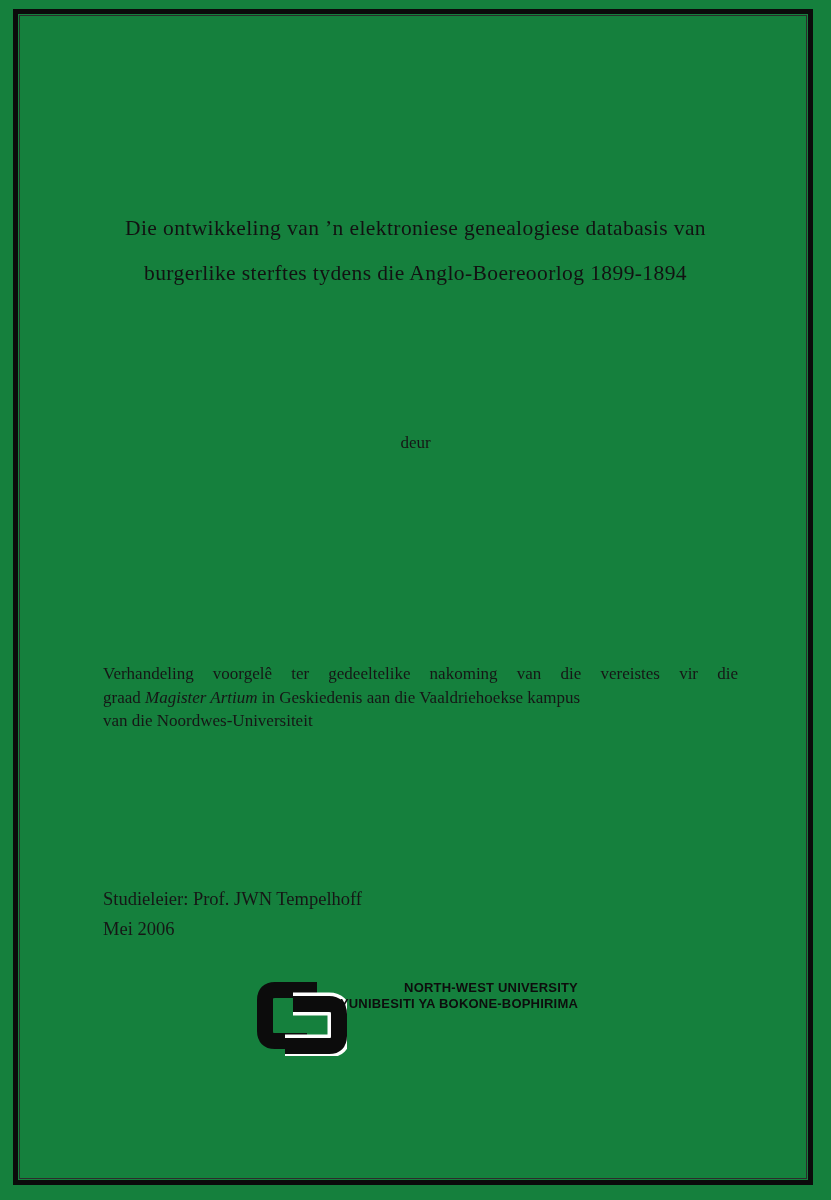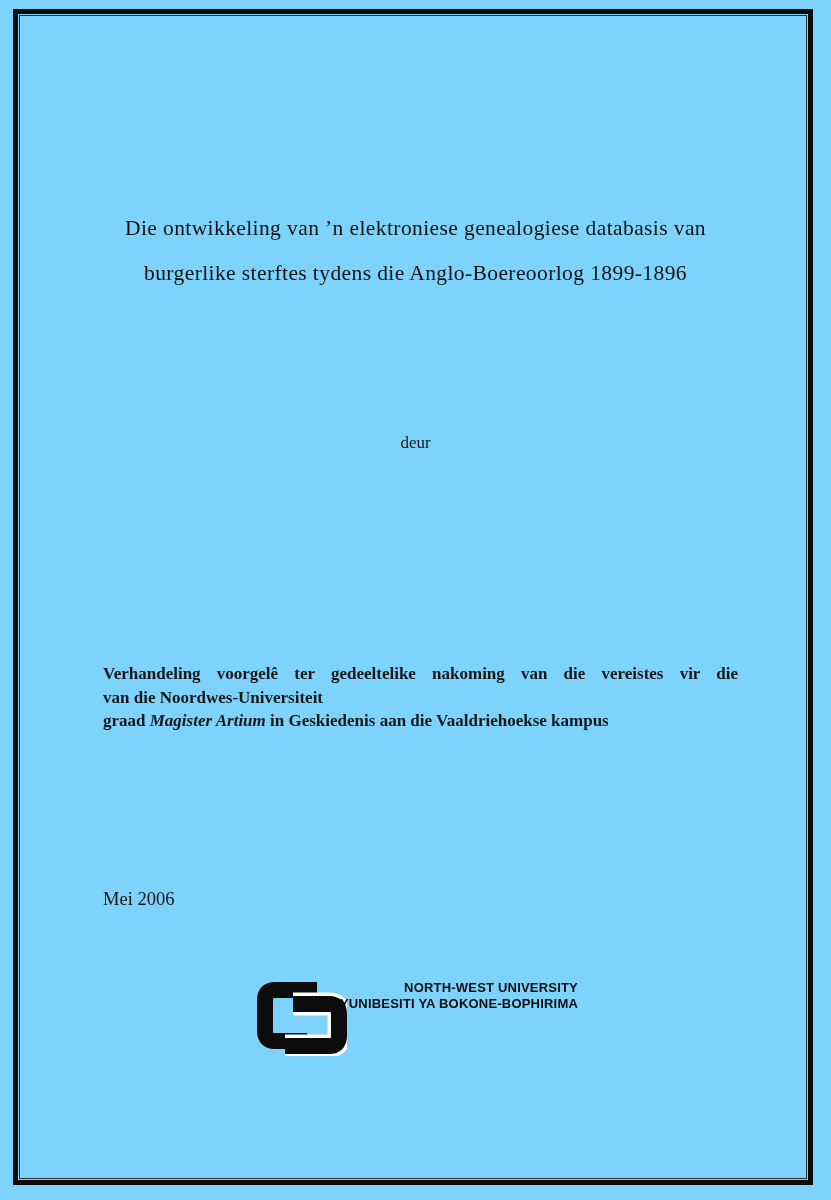--- a/index.html
+++ b/index.html
@@ -1,21 +1,21 @@
 <!DOCTYPE html>
 <html><head>
 <meta charset="utf-8">
 <style>
   html, body { margin: 0; padding: 0; background: #e8e8e8; }
   .page {
     position: relative;
     width: 831px;
     height: 1200px;
     margin: 0 auto;
-    background: #7dd3fc;
+    background: #15803d;
     font-family: "Liberation Serif", serif;
     color: #161616;
     overflow: hidden;
   }
   .frame {
     position: absolute;
     left: 13px; top: 9px; right: 18px; bottom: 15px;
     border: 5px solid #0b0b0b;
   }
   .frame-inner {
@@ -44,21 +44,20 @@
     text-align: center;
     font-size: 20px;
     letter-spacing: 0.2px;
   }
   .submission {
     position: absolute;
     left: 103px; top: 662px;
     width: 635px;
     font-size: 17px;
     line-height: 23.5px;
-    font-weight: bold;
   }
   .submission .justified {
     text-align: justify;
     text-align-last: justify;
   }
   .submission em { font-style: italic; }
   .supervisor-block {
     position: absolute;
     left: 103px; top: 884px;
     font-size: 18.5px;
@@ -92,33 +91,34 @@
 <body>
 
 <div class="page">
 
   <div class="frame">
     <div class="frame-inner"></div>
   </div>
 
   <div class="thesis-title">
     <div>Die ontwikkeling van ’n elektroniese genealogiese databasis van</div>
-    <div>burgerlike sterftes tydens die Anglo-Boereoorlog 1899-1896</div>
+    <div>burgerlike sterftes tydens die Anglo-Boereoorlog 1899-1894</div>
   </div>
 
   <div class="byline">deur</div>
 
 
   <div class="submission">
     <div class="justified">Verhandeling voorgelê ter gedeeltelike nakoming van die vereistes vir die</div>
+    <div><span>graad </span><em>Magister Artium</em><span> in Geskiedenis aan die Vaaldriehoekse kampus</span></div>
     <div>van die Noordwes-Universiteit</div>
-    <div><span>graad </span><em>Magister Artium</em><span> in Geskiedenis aan die Vaaldriehoekse kampus</span></div>
   </div>
 
   <div class="supervisor-block">
+    <div>Studieleier: Prof. JWN Tempelhoff</div>
     <div>Mei 2006</div>
   </div>
 
   <div class="university-logo">
     <svg class="logo-mark" viewBox="0 0 90 74" xmlns="http://www.w3.org/2000/svg" aria-hidden="true">
 
       <path d="M 60 8 H 18 Q 8 8 8 18 V 49 Q 8 59 18 59 H 50" fill="none" stroke="#0c0c0c" stroke-width="16" stroke-linecap="butt"></path>
 
       <path d="M 36 22 H 72 Q 82 22 82 32 V 54 Q 82 64 72 64 H 28" fill="none" stroke="#fefefe" stroke-width="23" stroke-linecap="butt"></path>
 

